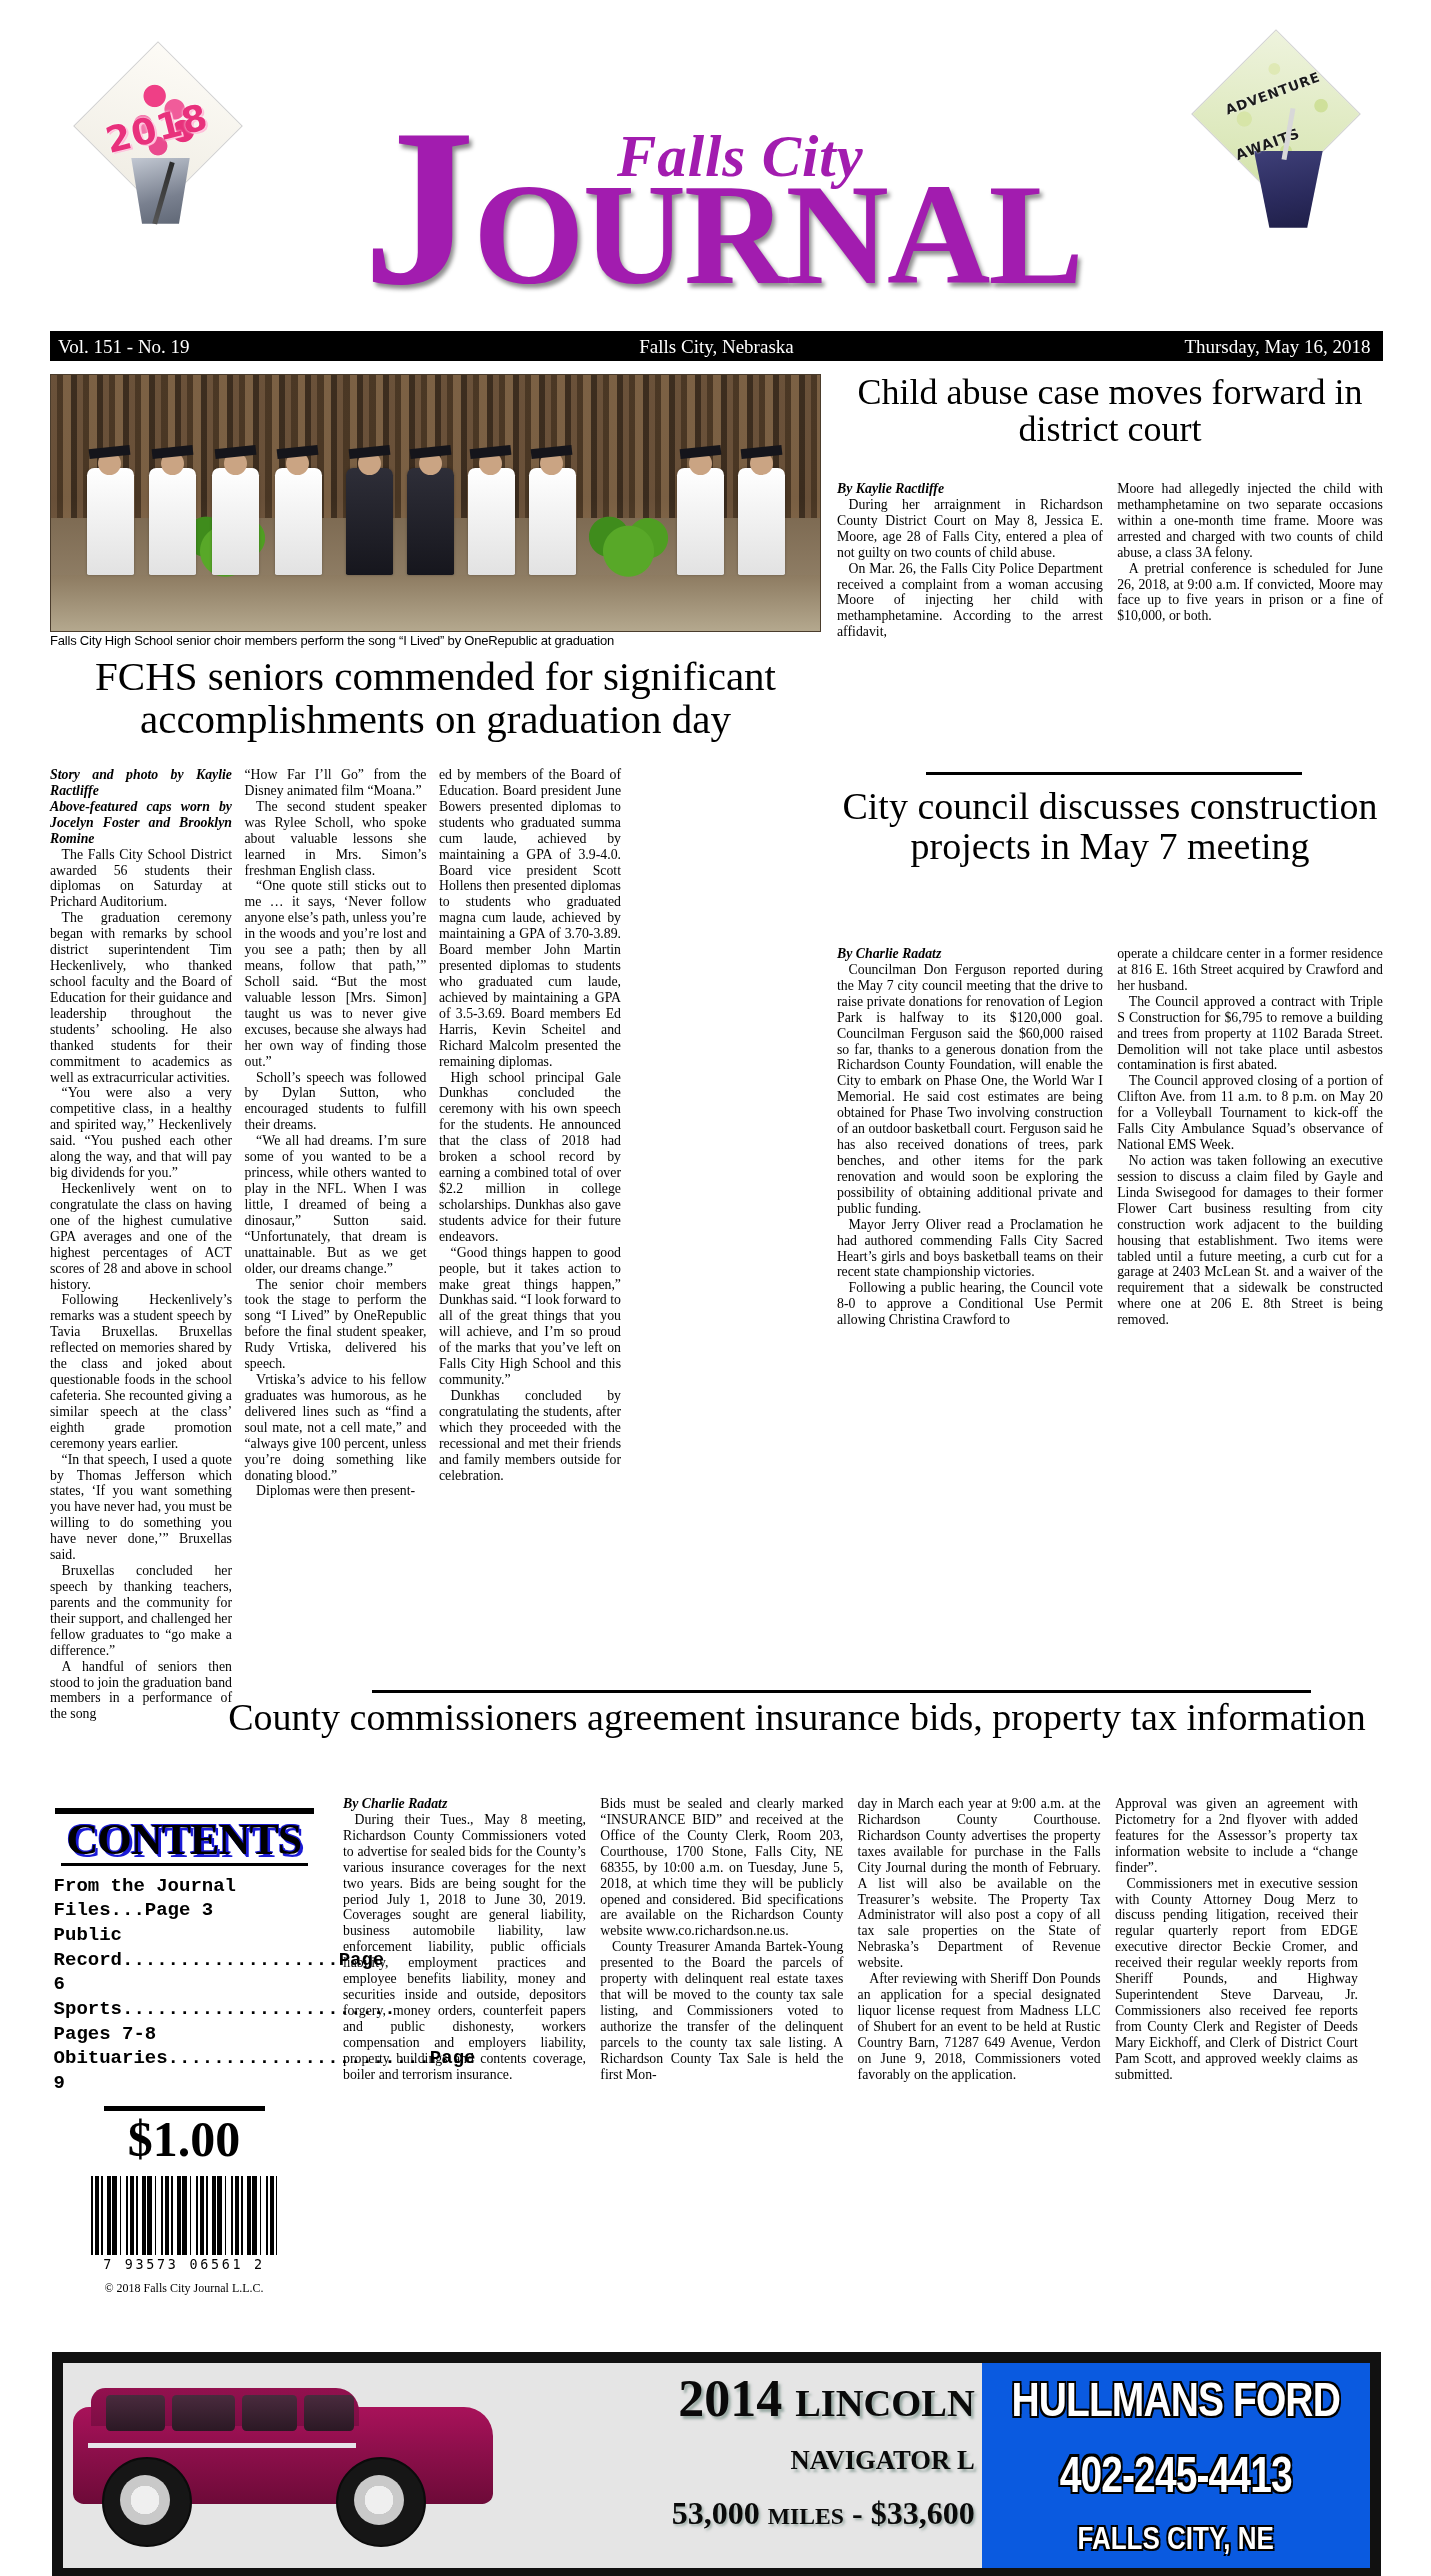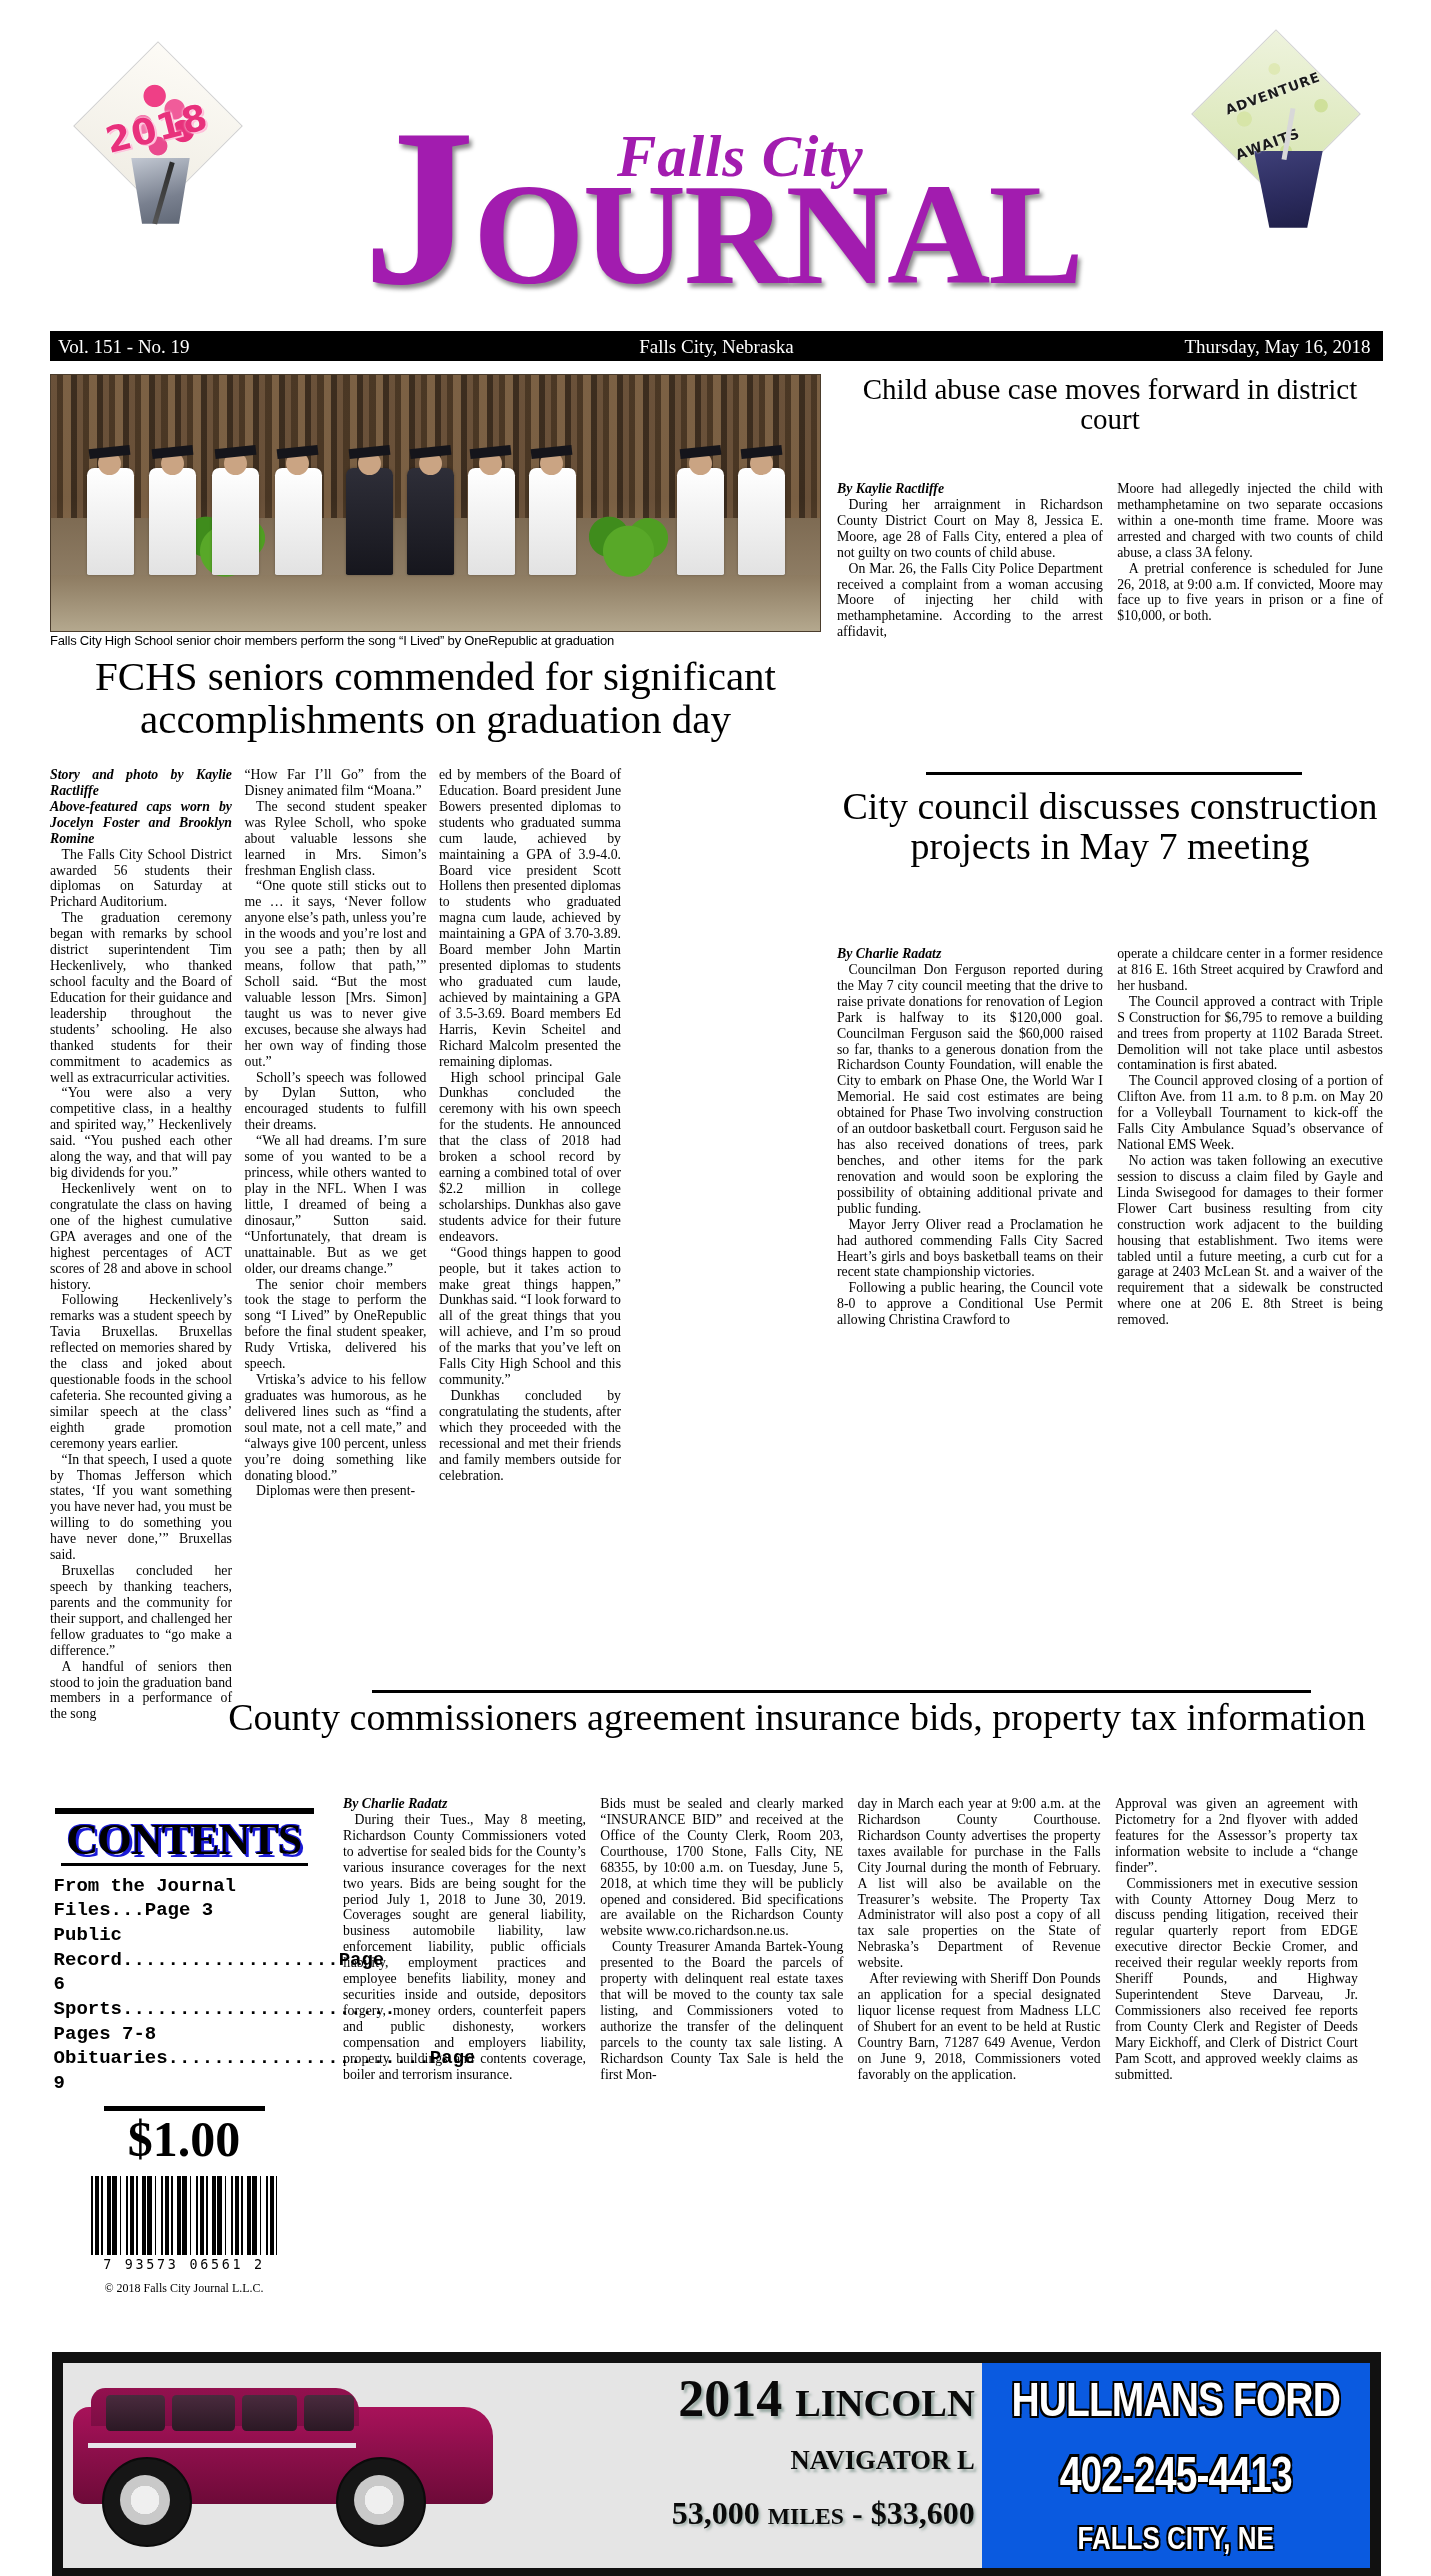--- a/index.html
+++ b/index.html
@@ -277,21 +277,21 @@
     display: flex;
     gap: 12.5px;
   }
   .fchs-body .col { width: 182px; }
 
   
   .child-hl {
     position: absolute;
     left: 805px; top: 358px;
     width: 546px;
-    font-size: 29px;
+    font-size: 36px;
   }
   .child-body {
     position: absolute;
     left: 805px; top: 465px;
     width: 546px; height: 268px;
     display: flex; gap: 14.3px;
   }
   .child-body .col { width: 266px; }
   .rule-child {
     position: absolute;

